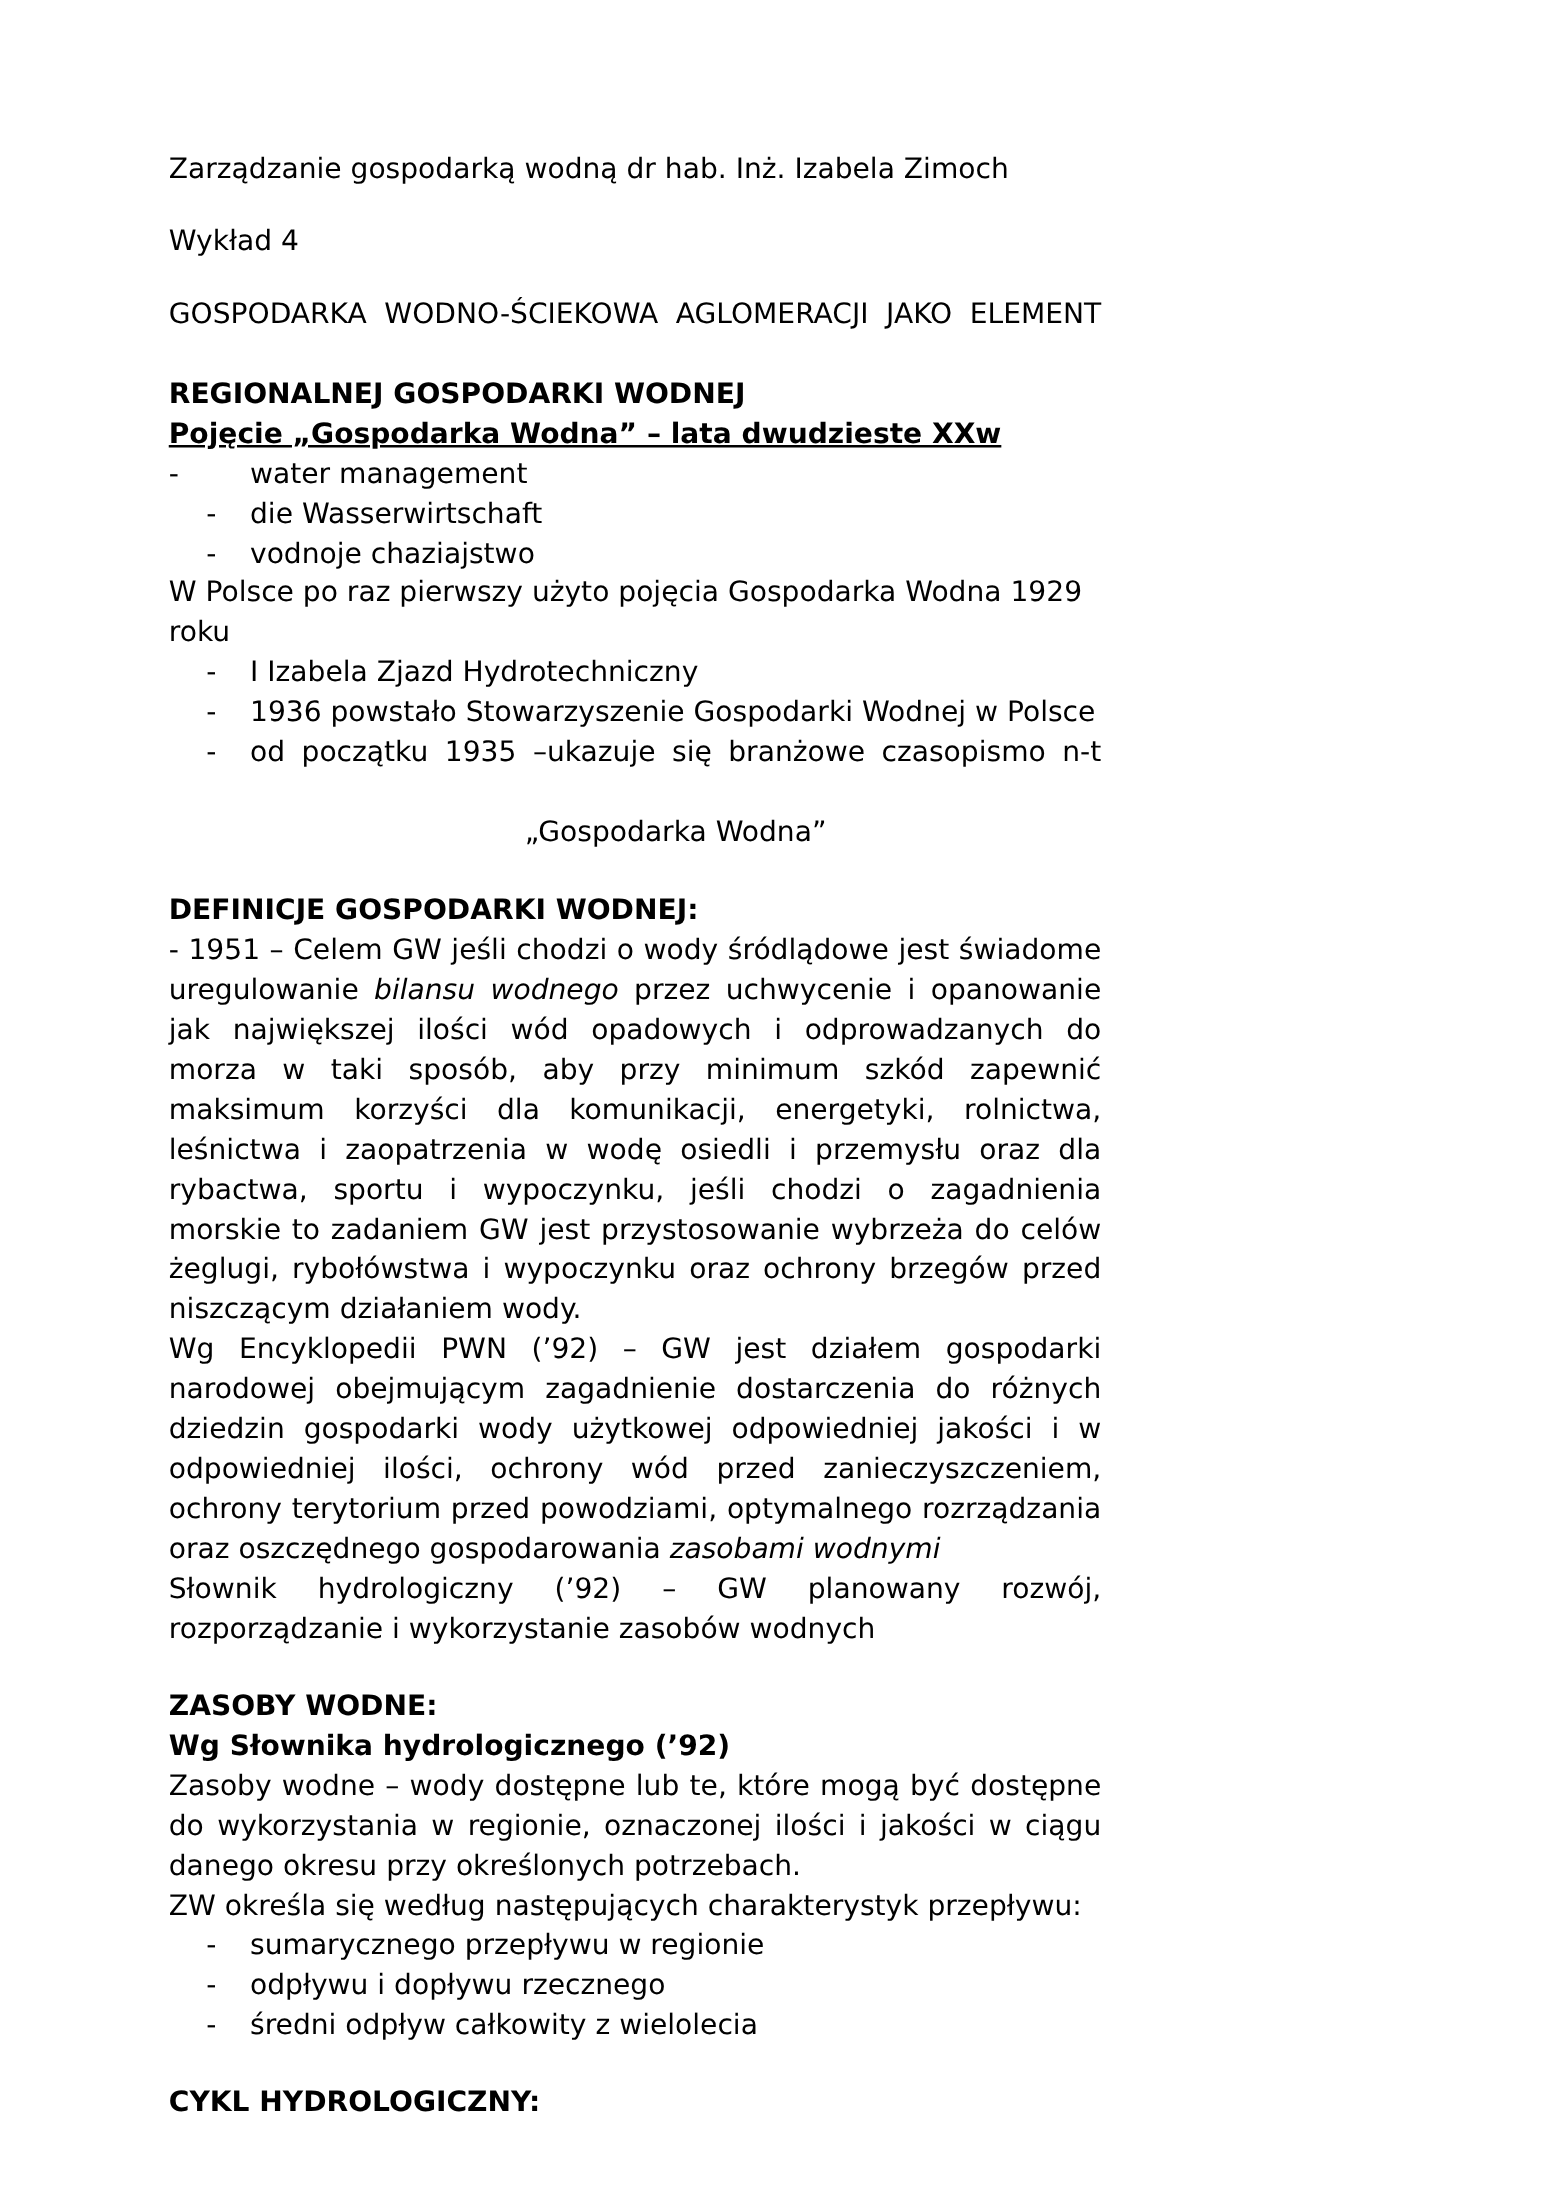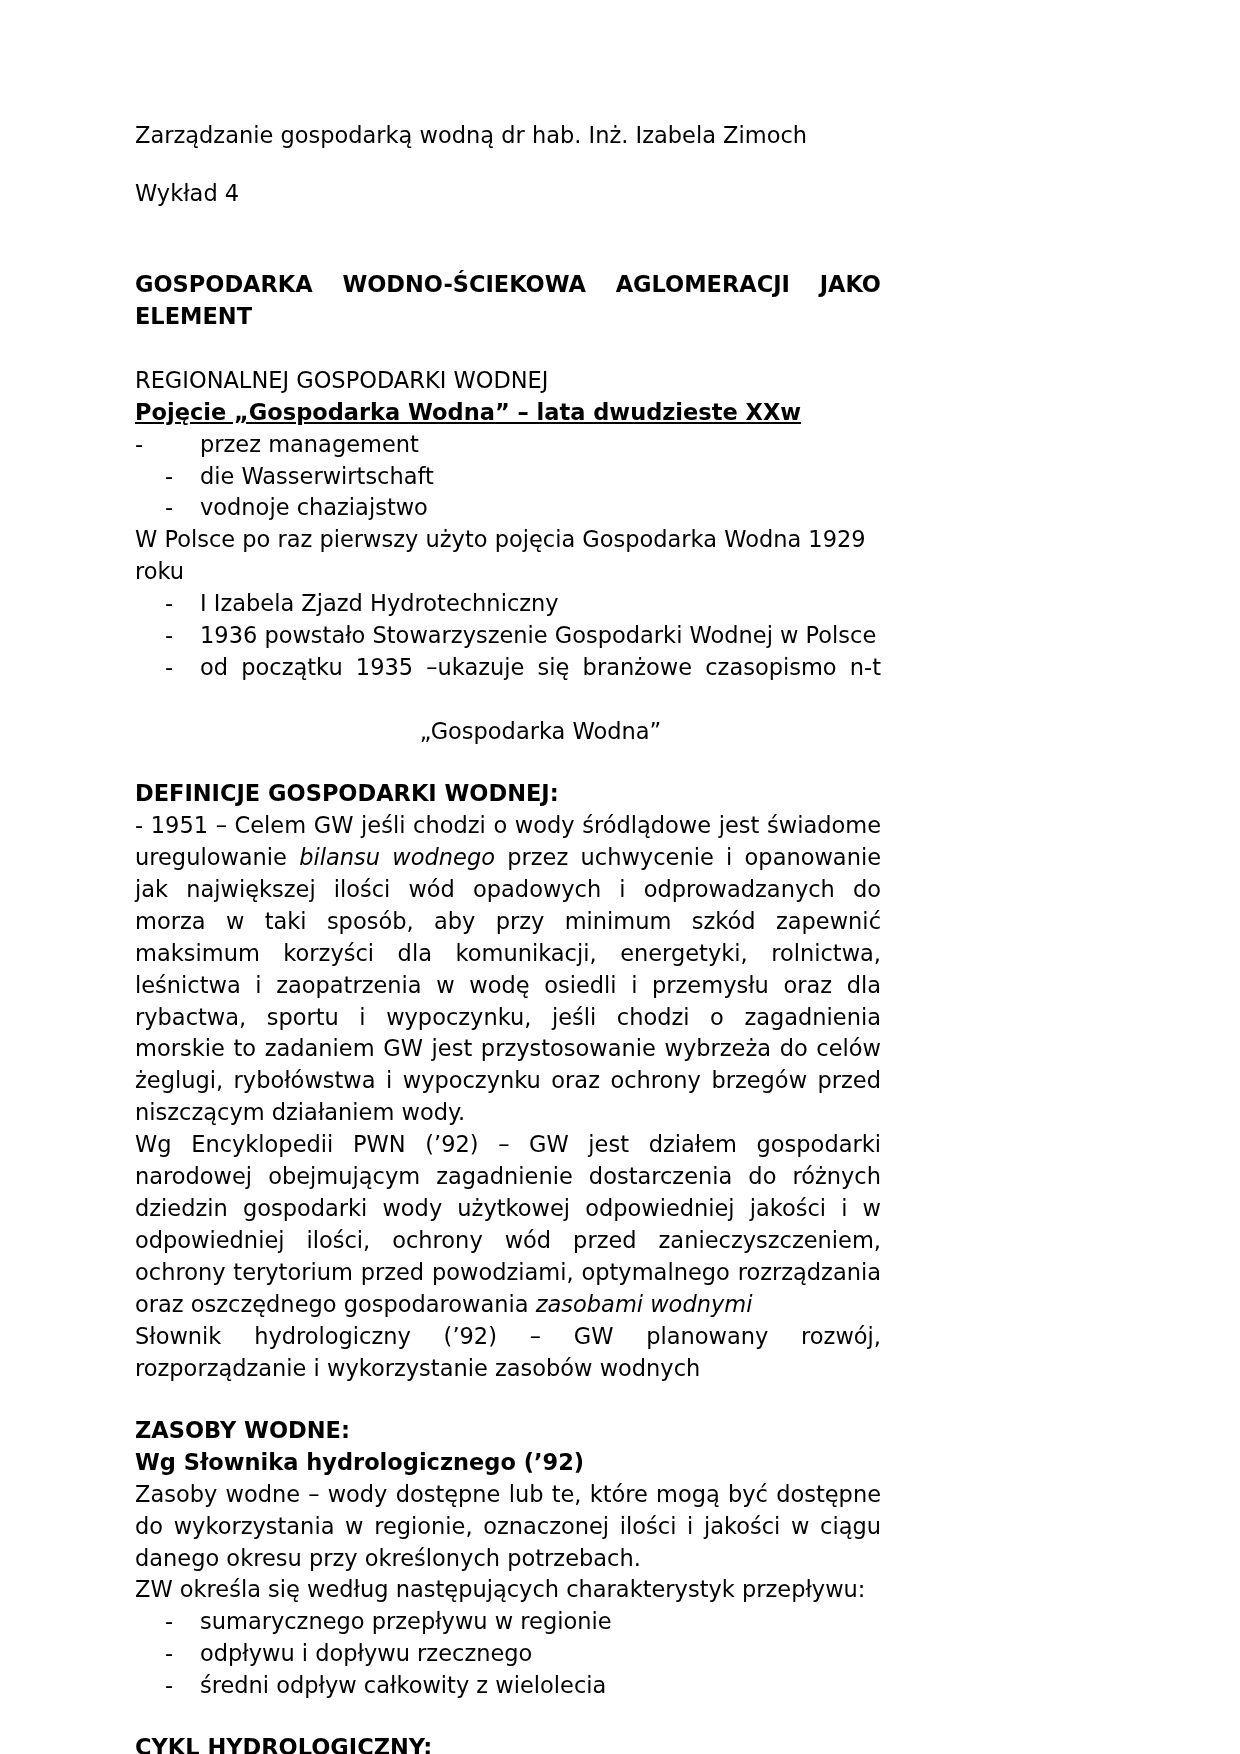--- a/index.html
+++ b/index.html
@@ -31,27 +31,26 @@
     text-align: justify;
     text-justify: inter-word;
   }
   .gap-md { height: 26px; }
   .gap-lg { height: 30px; }
   .b { font-weight: bold; }
   .u { text-decoration: underline; }
   .bi { font-weight: normal; font-style: italic; }
 
   .heading {
-    font-weight: bold;
+    font-weight: normal;
     text-align: justify;
     text-justify: inter-word;
-    margin-top: 33px;
   }
   .heading-line2 {
-    font-weight: normal;
+    font-weight: bold;
   }
 
   
   .dash-item {
     display: block;
     padding-left: 65px;
     position: relative;
   }
   .dash-item .bullet {
     position: absolute;
@@ -99,21 +98,21 @@
     <p>Wykład 4</p>
 
     <div class="gap-md"></div>
 
     <p class="heading spread">GOSPODARKA WODNO-ŚCIEKOWA AGLOMERACJI JAKO ELEMENT</p>
     <p class="heading-line2">REGIONALNEJ GOSPODARKI WODNEJ</p>
     <p class="b u">Pojęcie „Gospodarka Wodna” – lata dwudzieste XXw</p>
 
     <p class="dash-item-wide">
       <span class="bullet">-</span>
-      <span>przez management</span>
+      <span>water management</span>
     </p>
     <p class="dash-item">
       <span class="bullet">-</span>
       <span>die Wasserwirtschaft</span>
     </p>
     <p class="dash-item">
       <span class="bullet">-</span>
       <span>vodnoje chaziajstwo</span>
     </p>
 

